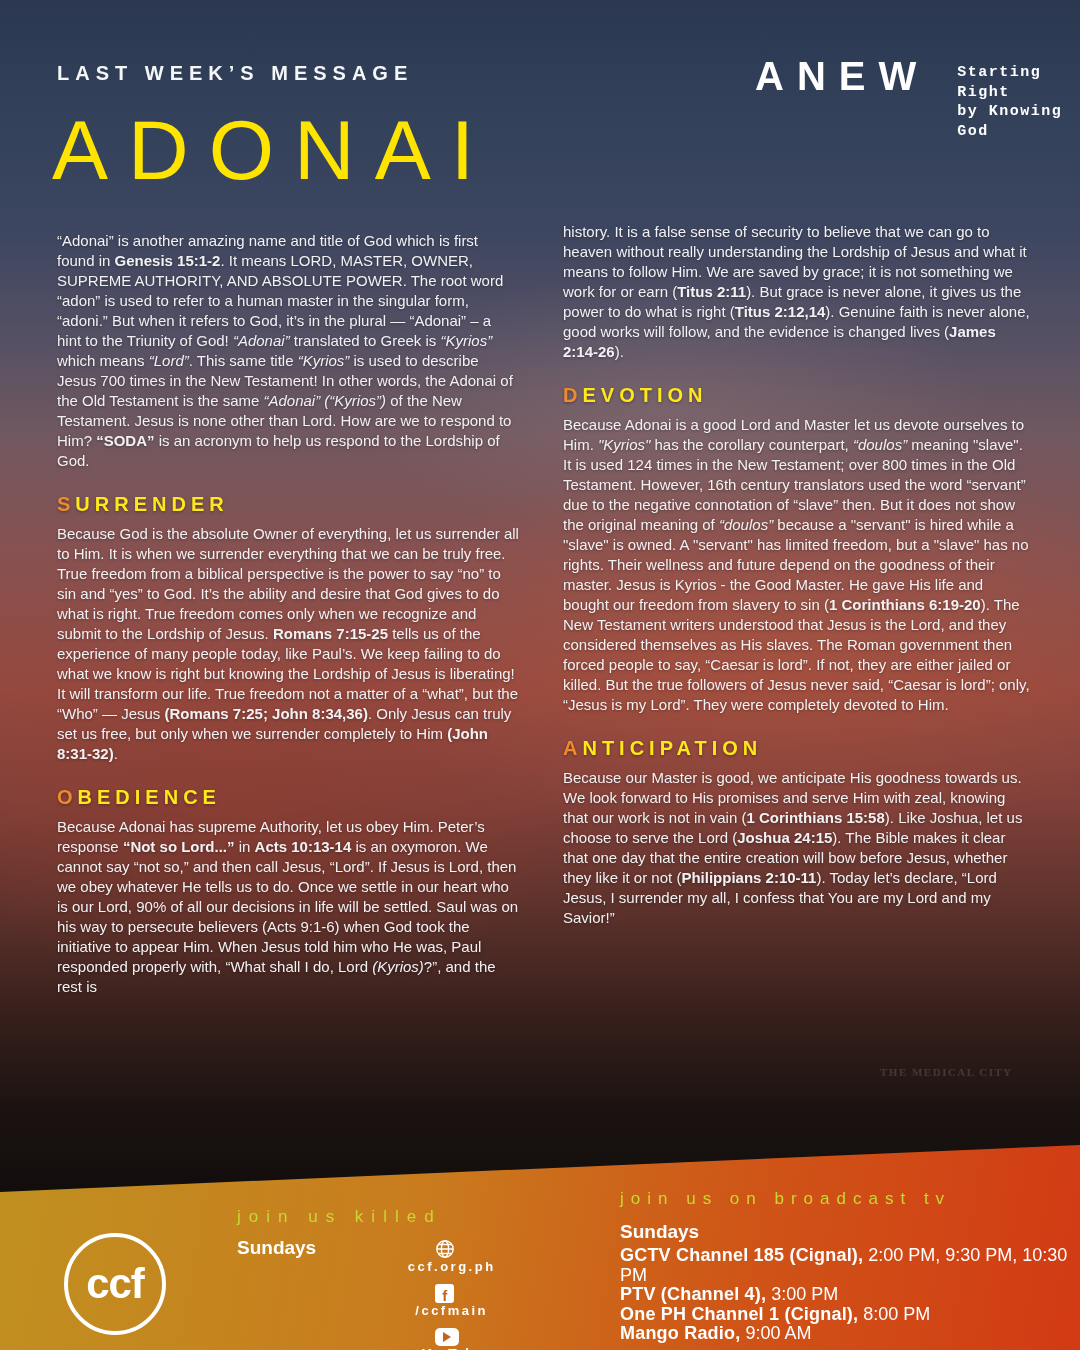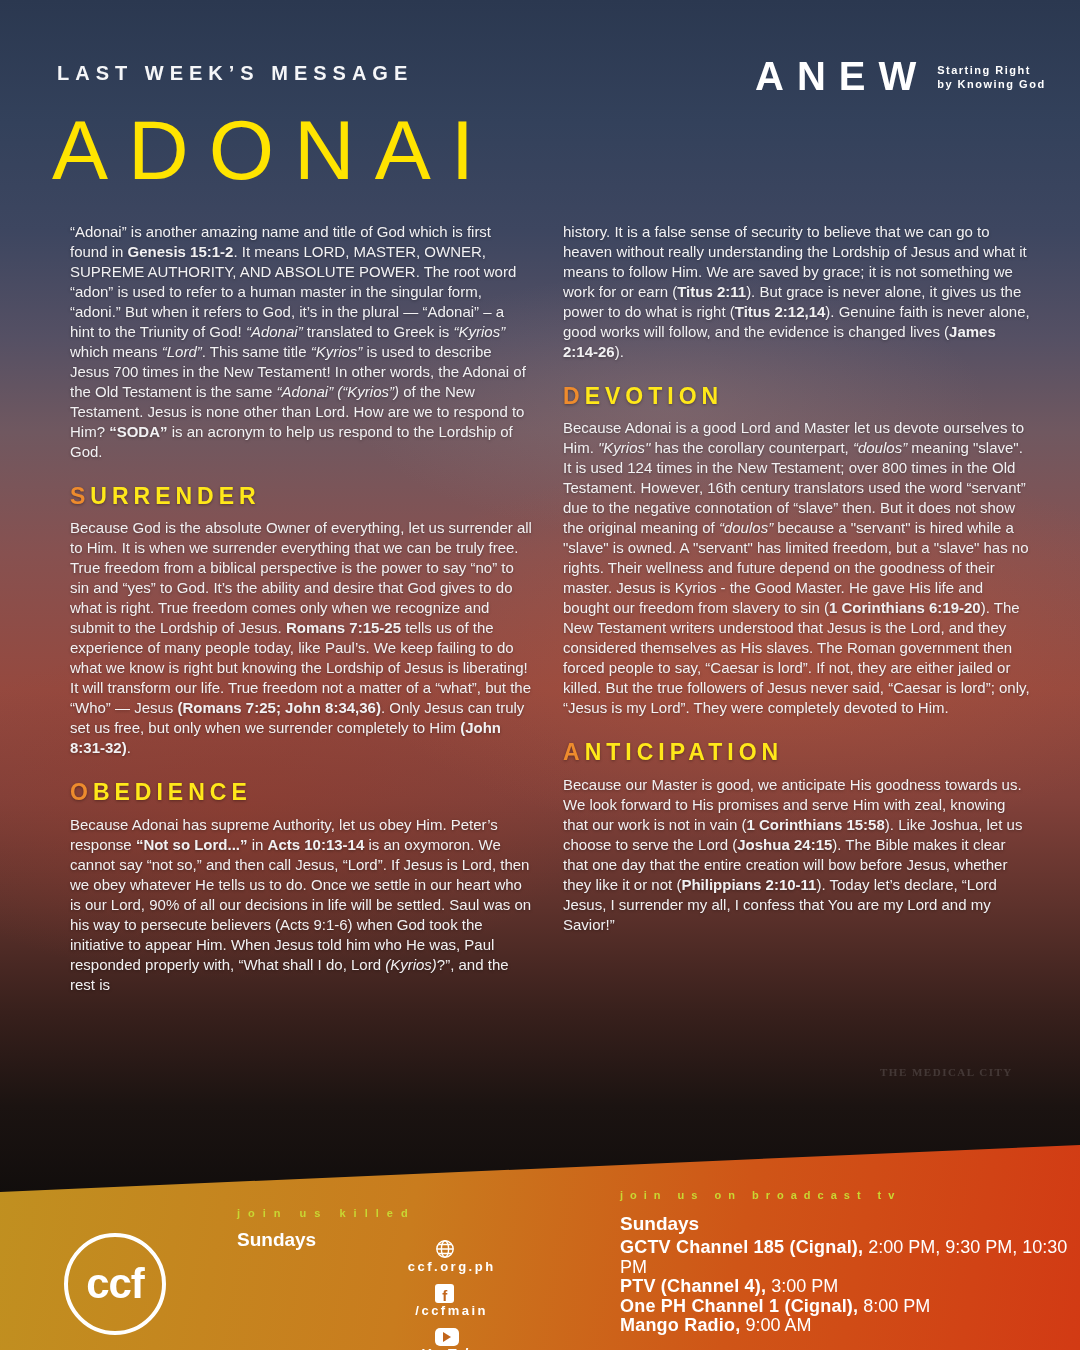--- a/index.html
+++ b/index.html
@@ -20,38 +20,38 @@
         #5e322c 67%, #38201c 75%, #1b1311 82%, #0f0c0b 90%, #0b0909 100%);
   }
   .content{position:absolute;inset:0;}
 
   .kicker{
     position:absolute;left:57px;top:62px;
     color:#f5f6f8;font-size:20px;font-weight:700;letter-spacing:6px;
   }
   .brand-row{position:absolute;left:755px;top:56px;display:flex;align-items:flex-start;}
   .brand{color:#ffffff;font-size:40px;font-weight:700;letter-spacing:13px;line-height:1;}
-  .brand-tagline{margin-left:8px;margin-top:7px;color:#ffffff;font-size:11px;font-weight:700;letter-spacing:1.5px;line-height:1.3;}
+  .brand-tagline{margin-left:28px;margin-top:7px;color:#ffffff;font-size:15px;font-weight:700;letter-spacing:1.5px;line-height:1.3;font-family:Liberation Mono, monospace;}
 
   .page-title{
     position:absolute;left:52px;top:108px;margin:0;
     color:#ffe400;font-size:84px;font-weight:500;letter-spacing:20px;line-height:1;
     text-transform:uppercase;
   }
 
   .col{position:absolute;top:222px;color:#f2f1f3;font-size:15px;line-height:20px;
        text-shadow:0 1px 3px rgba(0,0,0,0.35);}
-  .col-left{left:70px;width:462px;}
+  .col-left{left:57px;width:462px;margin-top:9px;}
   .col-right{left:563px;width:468px;}
   .body-para{margin:0 0 14px 0;}
   .seg-b{font-weight:700;}
   .seg-i{font-style:italic;}
   .section-heading{
     margin:22px 0 9px 0;
-    color:#ffe81a;font-size:23px;font-weight:600;letter-spacing:5px;line-height:1.1;
+    color:#ffe81a;font-size:20px;font-weight:600;letter-spacing:5px;line-height:1.1;
   }
   .section-heading .accent{color:#ee8b2d;}
 
   .building-sign{
     position:absolute;left:880px;top:1066px;
     color:rgba(255,255,255,0.14);font-size:11px;font-weight:700;letter-spacing:1.5px;font-family:Liberation Serif, serif;
   }
 
   .footer{
     position:absolute;left:0;top:1145px;width:1080px;height:205px;
@@ -59,21 +59,21 @@
     clip-path:polygon(0 47px,100% 0,100% 100%,0 100%);
     color:#ffffff;
   }
   .ccf-logo{
     position:absolute;left:64px;top:88px;width:94px;height:94px;border-radius:50%;
     border:4px solid #ffffff;display:flex;align-items:center;justify-content:center;
   }
   .ccf-logo span{font-size:42px;font-weight:600;letter-spacing:-1px;line-height:1;}
 
   .online{position:absolute;left:237px;top:62px;}
-  .mini-heading{color:#c9d733;font-size:11px;font-weight:700;letter-spacing:8px;margin:0 0 10px 0;}
+  .mini-heading{color:#c9d733;font-size:17px;font-weight:400;letter-spacing:8px;margin:0 0 10px 0;}
   .day{font-size:19px;font-weight:700;margin:0 0 3px 0;}
   .times{font-size:15.5px;line-height:22px;}
 
   .social{position:absolute;left:396px;top:94px;}
   .social-row{display:flex;align-items:center;margin-bottom:10px;flex-direction:column;}
   .social-row .icon{width:24px;display:flex;justify-content:flex-start;margin-right:9px;}
   .social-label{font-size:13px;font-weight:700;letter-spacing:2.5px;}
   .fb-box{width:19px;height:19px;background:#ffffff;border-radius:3px;color:#c2651a;
           font-weight:700;font-size:15px;display:flex;align-items:flex-end;justify-content:center;line-height:1;}
   .yt-box{width:26px;height:18px;background:#ffffff;border-radius:5px;display:flex;align-items:center;justify-content:center;}

